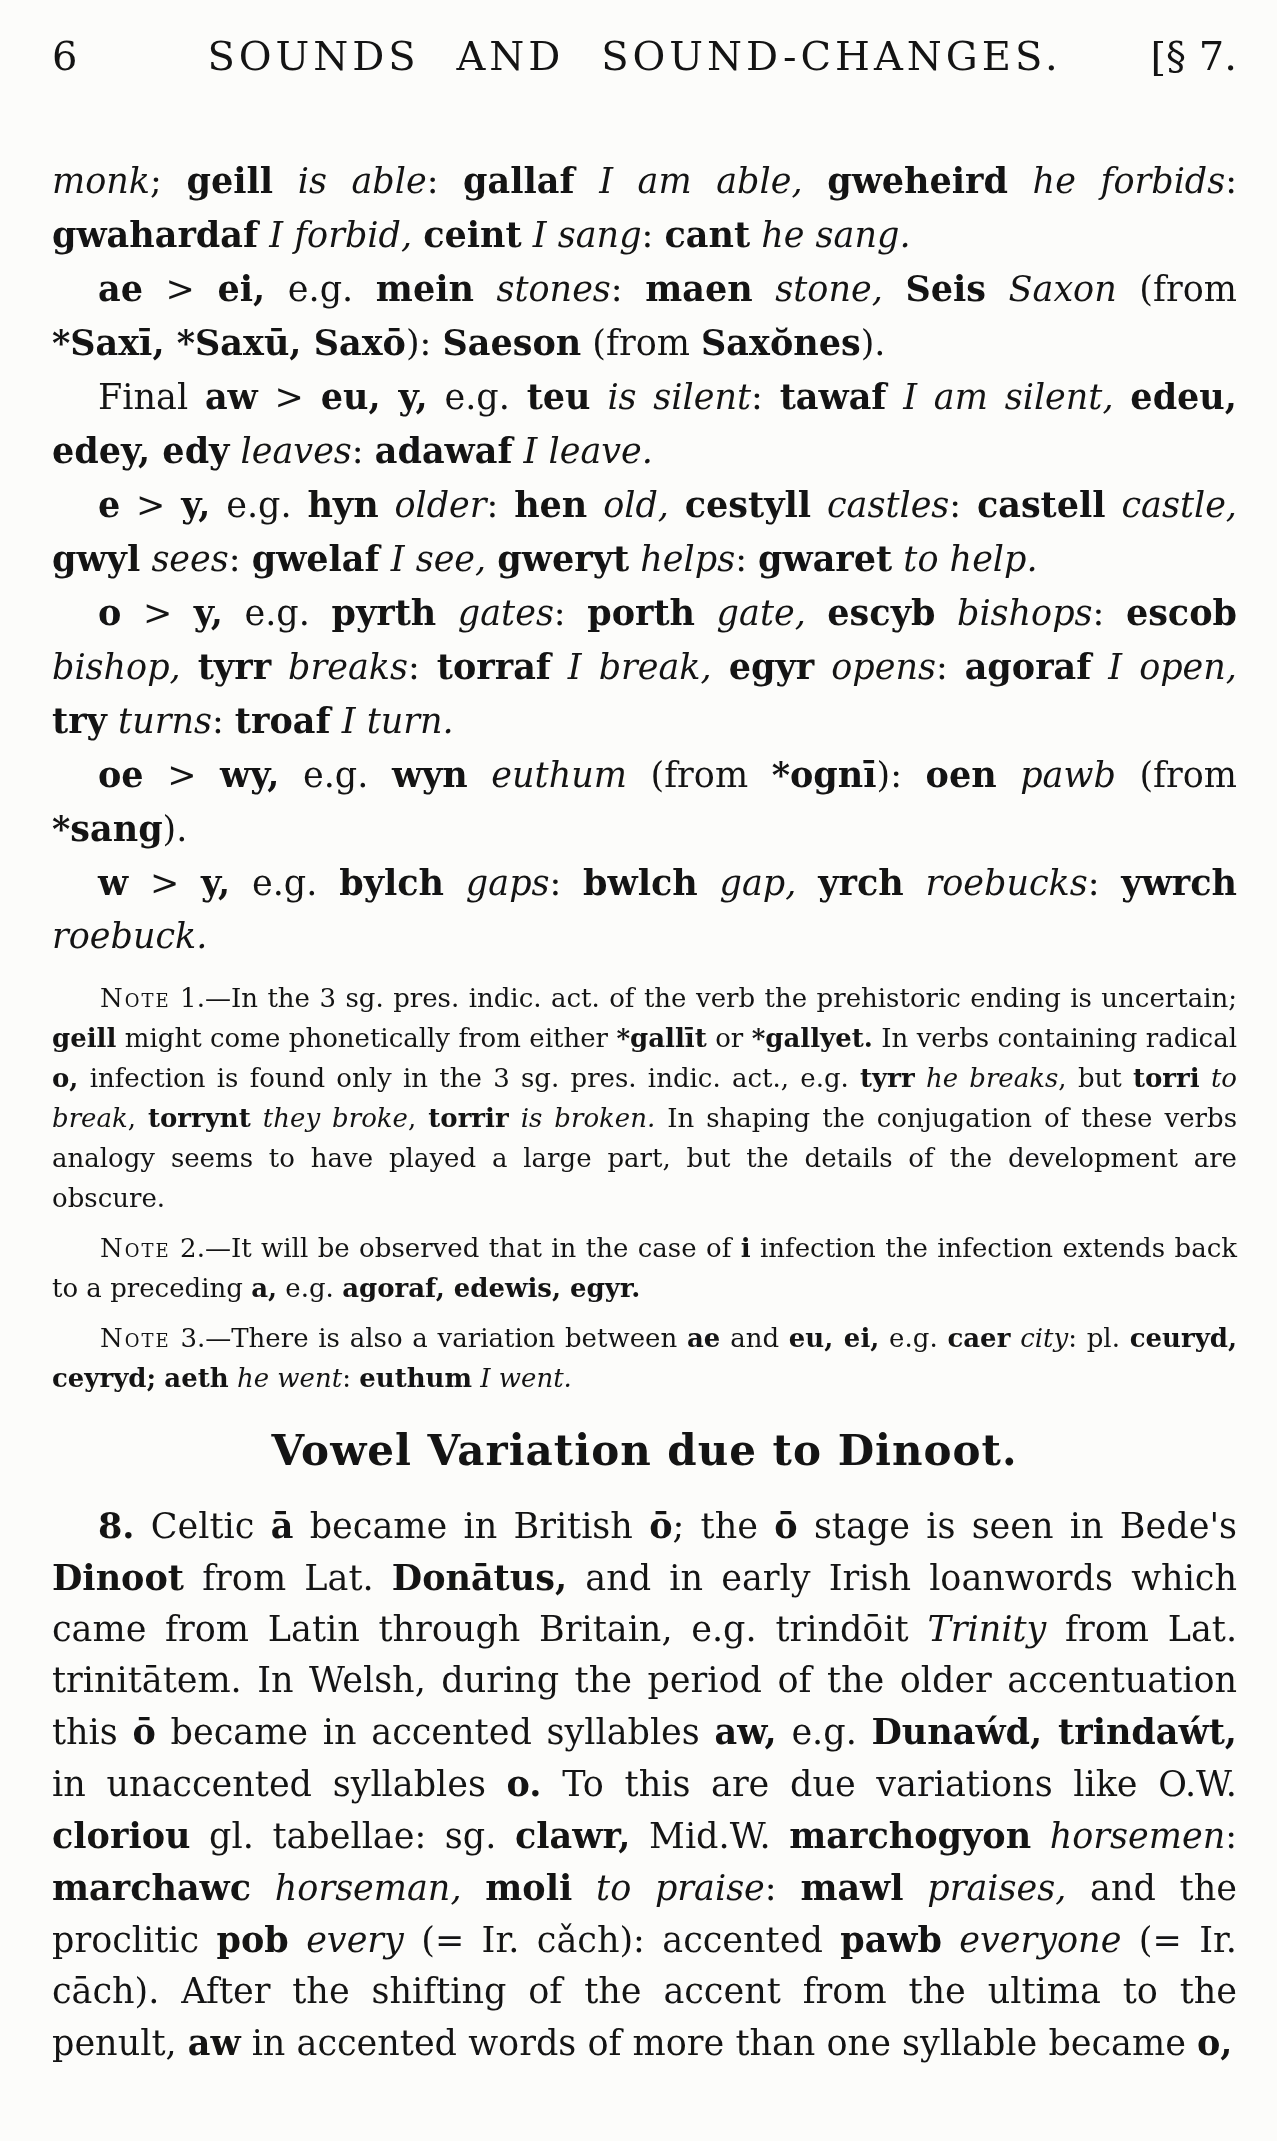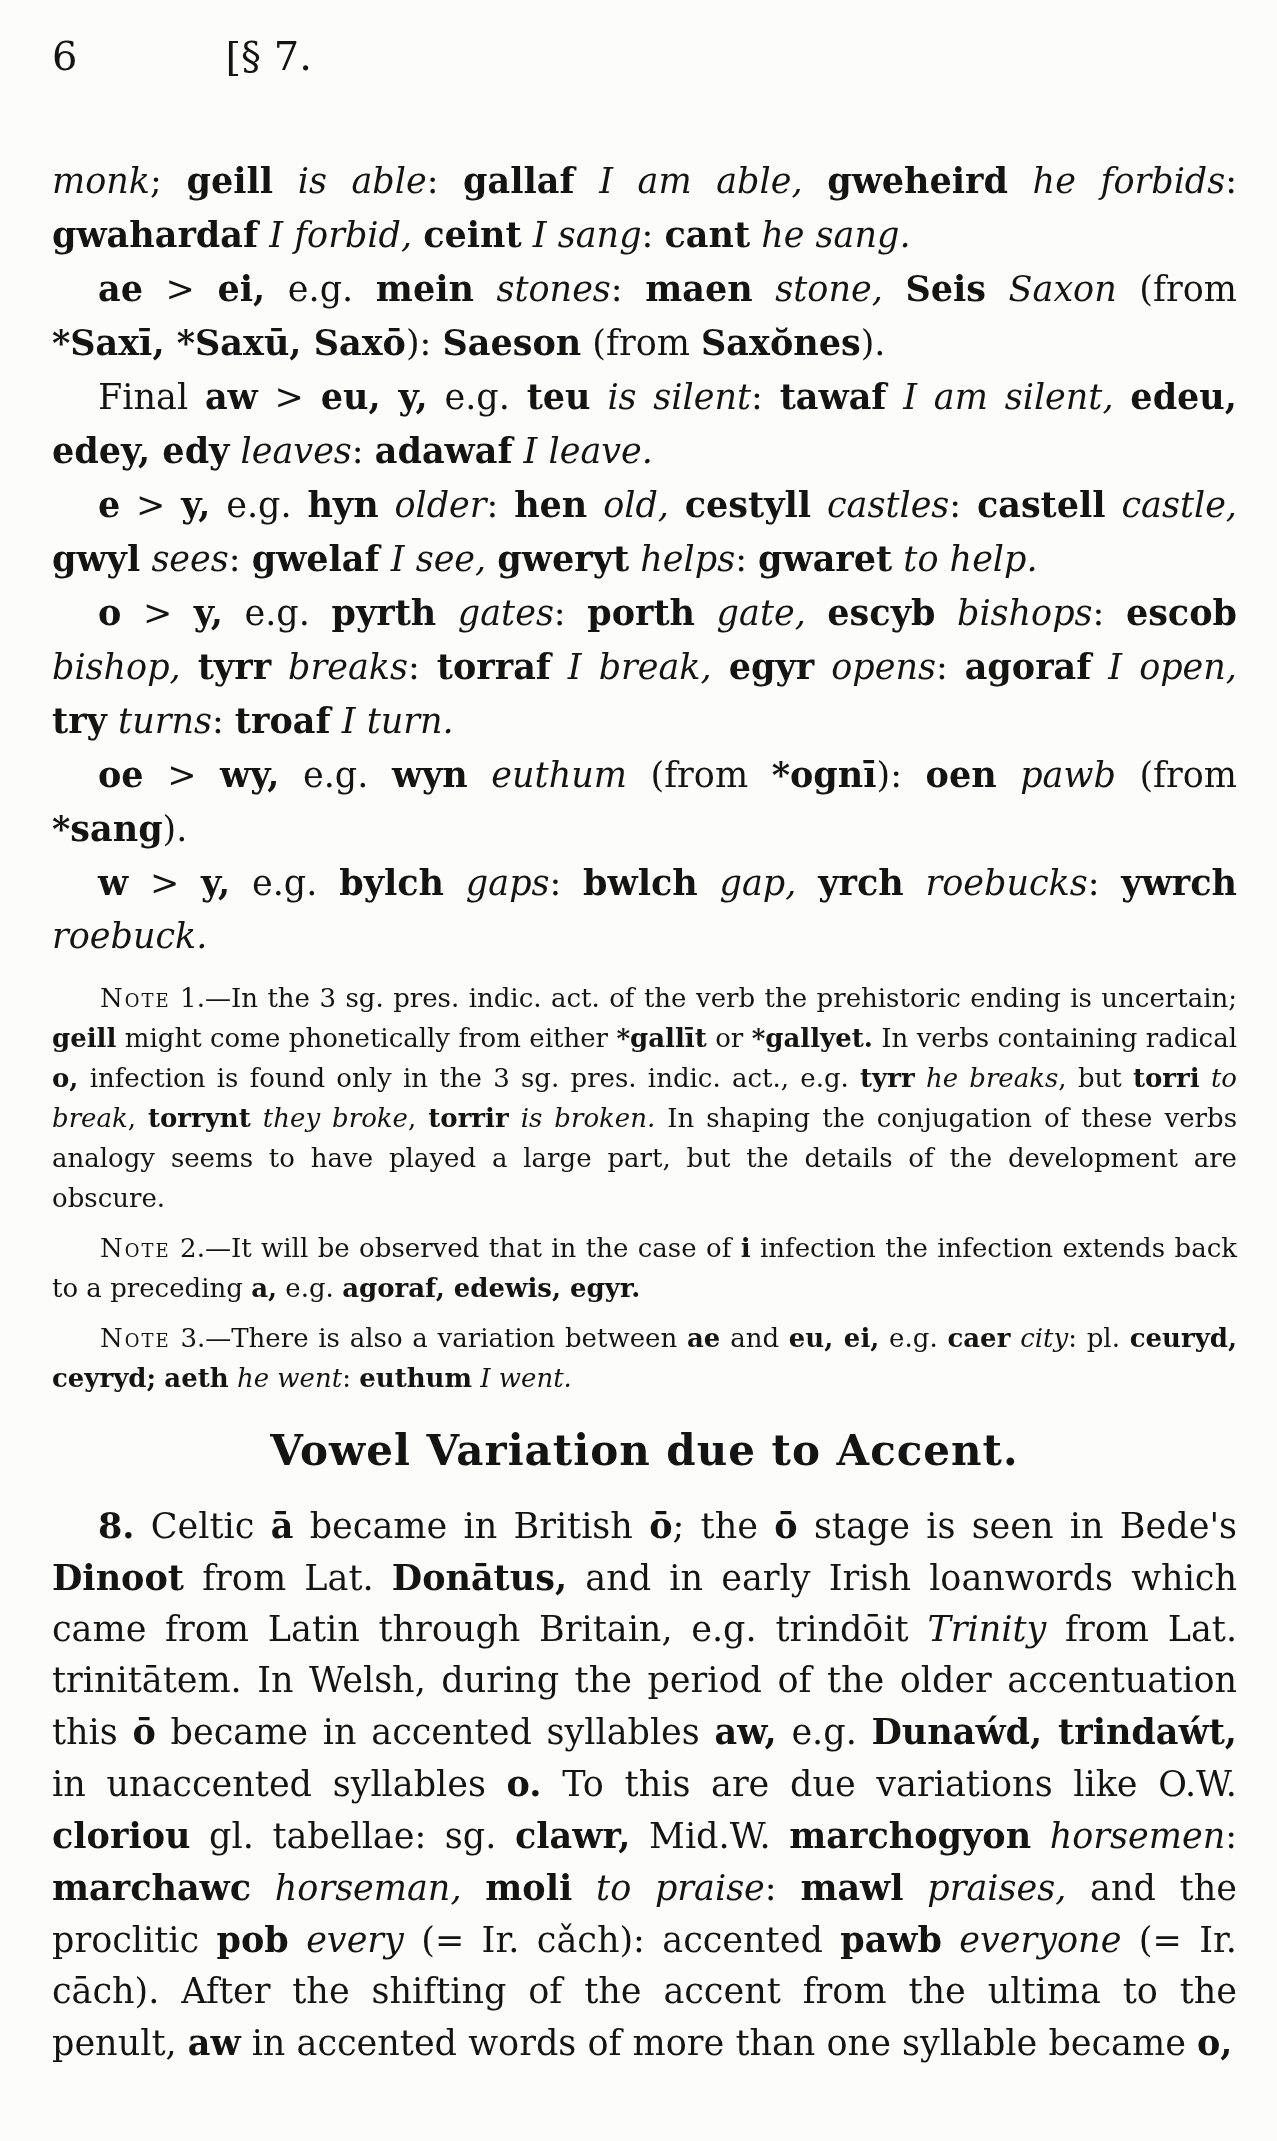--- a/index.html
+++ b/index.html
@@ -85,38 +85,39 @@
   .s-i  { font-style: italic; }
   .s-sc { font-variant: small-caps; letter-spacing: 2px; }
 </style>
 </head>
 <body>
 
 <div class="page">
 
   <div class="running-head">
     <span class="page-num">6</span>
+    <span class="head-title">SOUNDS AND SOUND-CHANGES.</span>
     <span class="section-ref">[§ 7.</span>
   </div>
 
   <div class="bodytext">
     <p class="para flush"><span class="s-i">monk</span><span>; </span><span class="s-b">geill</span><span> </span><span class="s-i">is able</span><span>: </span><span class="s-b">gallaf</span><span> </span><span class="s-i">I am able,</span><span> </span><span class="s-b">gweheird</span><span> </span><span class="s-i">he forbids</span><span>: </span><span class="s-b">gwahardaf</span><span> </span><span class="s-i">I forbid,</span><span> </span><span class="s-b">ceint</span><span> </span><span class="s-i">I sang</span><span>: </span><span class="s-b">cant</span><span> </span><span class="s-i">he sang.</span></p>
     <p class="para"><span class="s-b">ae</span><span> &gt; </span><span class="s-b">ei,</span><span> e.g. </span><span class="s-b">mein</span><span> </span><span class="s-i">stones</span><span>: </span><span class="s-b">maen</span><span> </span><span class="s-i">stone,</span><span> </span><span class="s-b">Seis</span><span> </span><span class="s-i">Saxon</span><span> (from </span><span class="s-b">*Saxī, *Saxū, Saxō</span><span>): </span><span class="s-b">Saeson</span><span> (from </span><span class="s-b">Saxŏnes</span><span>).</span></p>
     <p class="para"><span>Final </span><span class="s-b">aw</span><span> &gt; </span><span class="s-b">eu, y,</span><span> e.g. </span><span class="s-b">teu</span><span> </span><span class="s-i">is silent</span><span>: </span><span class="s-b">tawaf</span><span> </span><span class="s-i">I am silent,</span><span> </span><span class="s-b">edeu, edey, edy</span><span> </span><span class="s-i">leaves</span><span>: </span><span class="s-b">adawaf</span><span> </span><span class="s-i">I leave.</span></p>
     <p class="para"><span class="s-b">e</span><span> &gt; </span><span class="s-b">y,</span><span> e.g. </span><span class="s-b">hyn</span><span> </span><span class="s-i">older</span><span>: </span><span class="s-b">hen</span><span> </span><span class="s-i">old,</span><span> </span><span class="s-b">cestyll</span><span> </span><span class="s-i">castles</span><span>: </span><span class="s-b">castell</span><span> </span><span class="s-i">castle,</span><span> </span><span class="s-b">gwyl</span><span> </span><span class="s-i">sees</span><span>: </span><span class="s-b">gwelaf</span><span> </span><span class="s-i">I see,</span><span> </span><span class="s-b">gweryt</span><span> </span><span class="s-i">helps</span><span>: </span><span class="s-b">gwaret</span><span> </span><span class="s-i">to help.</span></p>
     <p class="para"><span class="s-b">o</span><span> &gt; </span><span class="s-b">y,</span><span> e.g. </span><span class="s-b">pyrth</span><span> </span><span class="s-i">gates</span><span>: </span><span class="s-b">porth</span><span> </span><span class="s-i">gate,</span><span> </span><span class="s-b">escyb</span><span> </span><span class="s-i">bishops</span><span>: </span><span class="s-b">escob</span><span> </span><span class="s-i">bishop,</span><span> </span><span class="s-b">tyrr</span><span> </span><span class="s-i">breaks</span><span>: </span><span class="s-b">torraf</span><span> </span><span class="s-i">I break,</span><span> </span><span class="s-b">egyr</span><span> </span><span class="s-i">opens</span><span>: </span><span class="s-b">agoraf</span><span> </span><span class="s-i">I open,</span><span> </span><span class="s-b">try</span><span> </span><span class="s-i">turns</span><span>: </span><span class="s-b">troaf</span><span> </span><span class="s-i">I turn.</span></p>
     <p class="para"><span class="s-b">oe</span><span> &gt; </span><span class="s-b">wy,</span><span> e.g. </span><span class="s-b">wyn</span><span> </span><span class="s-i">euthum</span><span> (from </span><span class="s-b">*ognī</span><span>): </span><span class="s-b">oen</span><span> </span><span class="s-i">pawb</span><span> (from </span><span class="s-b">*sang</span><span>).</span></p>
     <p class="para"><span class="s-b">w</span><span> &gt; </span><span class="s-b">y,</span><span> e.g. </span><span class="s-b">bylch</span><span> </span><span class="s-i">gaps</span><span>: </span><span class="s-b">bwlch</span><span> </span><span class="s-i">gap,</span><span> </span><span class="s-b">yrch</span><span> </span><span class="s-i">roebucks</span><span>: </span><span class="s-b">ywrch</span><span> </span><span class="s-i">roebuck.</span></p>
   </div>
 
   <div class="notes">
     <p class="note"><span class="s-sc">Note</span><span> 1.—In the 3 sg. pres. indic. act. of the verb the prehistoric ending is uncertain; </span><span class="s-b">geill</span><span> might come phonetically from either </span><span class="s-b">*gallīt</span><span> or </span><span class="s-b">*gallyet.</span><span> In verbs containing radical </span><span class="s-b">o,</span><span> infection is found only in the 3 sg. pres. indic. act., e.g. </span><span class="s-b">tyrr</span><span> </span><span class="s-i">he breaks</span><span>, but </span><span class="s-b">torri</span><span> </span><span class="s-i">to break</span><span>, </span><span class="s-b">torrynt</span><span> </span><span class="s-i">they broke</span><span>, </span><span class="s-b">torrir</span><span> </span><span class="s-i">is broken.</span><span> In shaping the conjugation of these verbs analogy seems to have played a large part, but the details of the development are obscure.</span></p>
     <p class="note"><span class="s-sc">Note</span><span> 2.—It will be observed that in the case of </span><span class="s-b">i</span><span> infection the infection extends back to a preceding </span><span class="s-b">a,</span><span> e.g. </span><span class="s-b">agoraf, edewis, egyr.</span></p>
     <p class="note"><span class="s-sc">Note</span><span> 3.—There is also a variation between </span><span class="s-b">ae</span><span> and </span><span class="s-b">eu, ei,</span><span> e.g. </span><span class="s-b">caer</span><span> </span><span class="s-i">city</span><span>: pl. </span><span class="s-b">ceuryd, ceyryd;</span><span> </span><span class="s-b">aeth</span><span> </span><span class="s-i">he went</span><span>: </span><span class="s-b">euthum</span><span> </span><span class="s-i">I went.</span></p>
   </div>
 
-  <h2 class="section-heading">Vowel Variation due to Accent.</h2>
+  <h2 class="section-heading">Vowel Variation due to Dinoot.</h2>
 
   <div class="bodytext sec8">
     <p class="para"><span class="s-b">8.</span><span> Celtic </span><span class="s-b">ā</span><span> became in British </span><span class="s-b">ō</span><span>; the </span><span class="s-b">ō</span><span> stage is seen in Bede's </span><span class="s-b">Dinoot</span><span> from Lat. </span><span class="s-b">Donātus,</span><span> and in early Irish loanwords which came from Latin through Britain, e.g. trindōit </span><span class="s-i">Trinity</span><span> from Lat. trinitātem. In Welsh, during the period of the older accentuation this </span><span class="s-b">ō</span><span> became in accented syllables </span><span class="s-b">aw,</span><span> e.g. </span><span class="s-b">Dunaẃd, trindaẃt,</span><span> in unaccented syllables </span><span class="s-b">o.</span><span> To this are due variations like O.W. </span><span class="s-b">cloriou</span><span> gl. tabellae: sg. </span><span class="s-b">clawr,</span><span> Mid.W. </span><span class="s-b">marchogyon</span><span> </span><span class="s-i">horsemen</span><span>: </span><span class="s-b">marchawc</span><span> </span><span class="s-i">horseman,</span><span> </span><span class="s-b">moli</span><span> </span><span class="s-i">to praise</span><span>: </span><span class="s-b">mawl</span><span> </span><span class="s-i">praises,</span><span> and the proclitic </span><span class="s-b">pob</span><span> </span><span class="s-i">every</span><span> (= Ir. cǎch): accented </span><span class="s-b">pawb</span><span> </span><span class="s-i">everyone</span><span> (= Ir. cāch). After the shifting of the accent from the ultima to the penult, </span><span class="s-b">aw</span><span> in accented words of more than one syllable became </span><span class="s-b">o,</span></p>
   </div>
 
 </div>
 
 </body></html>

